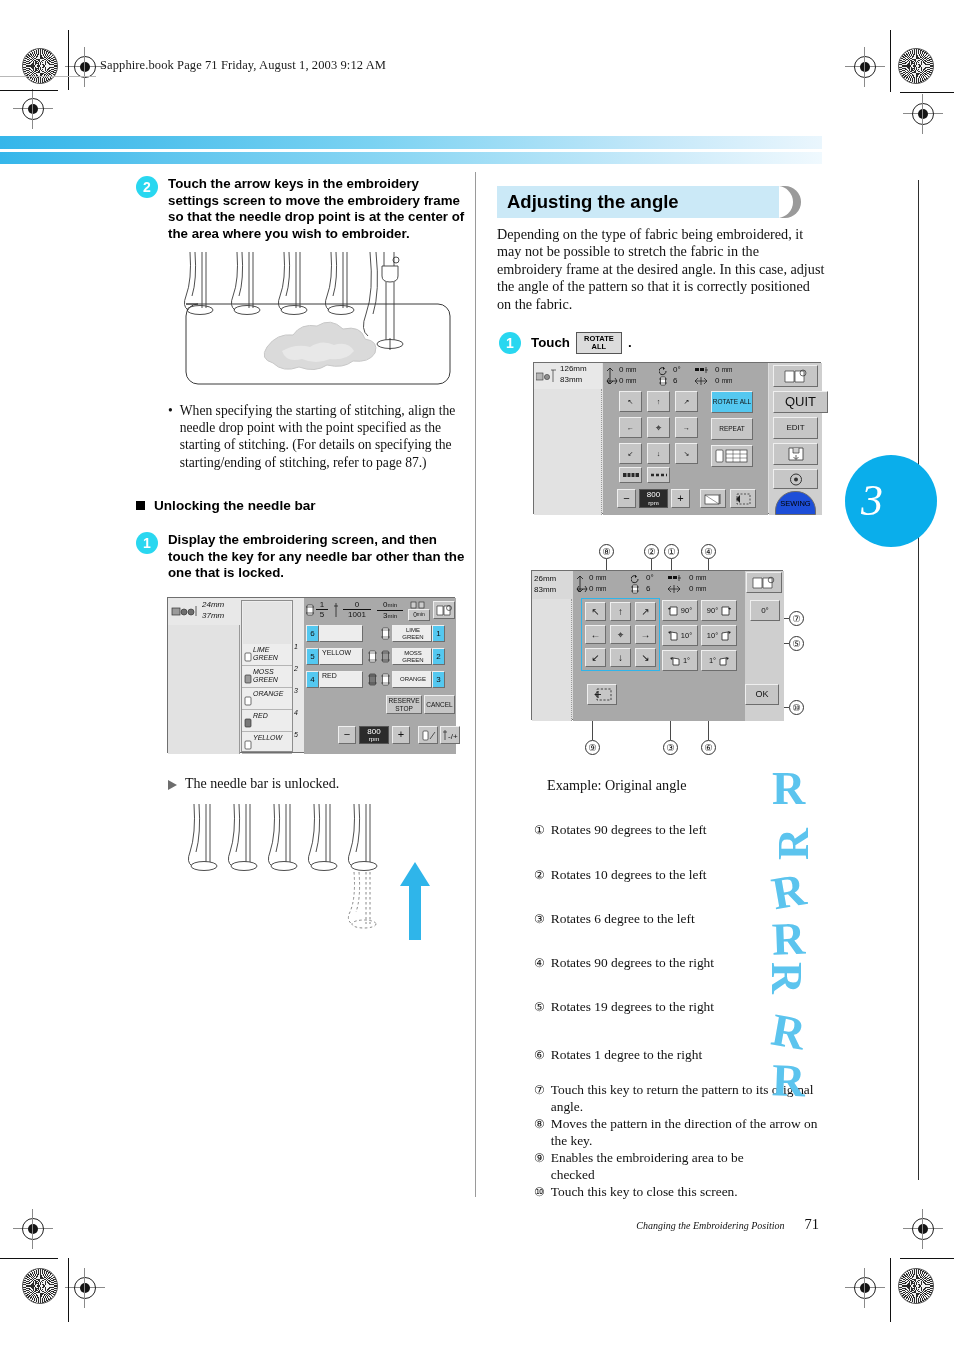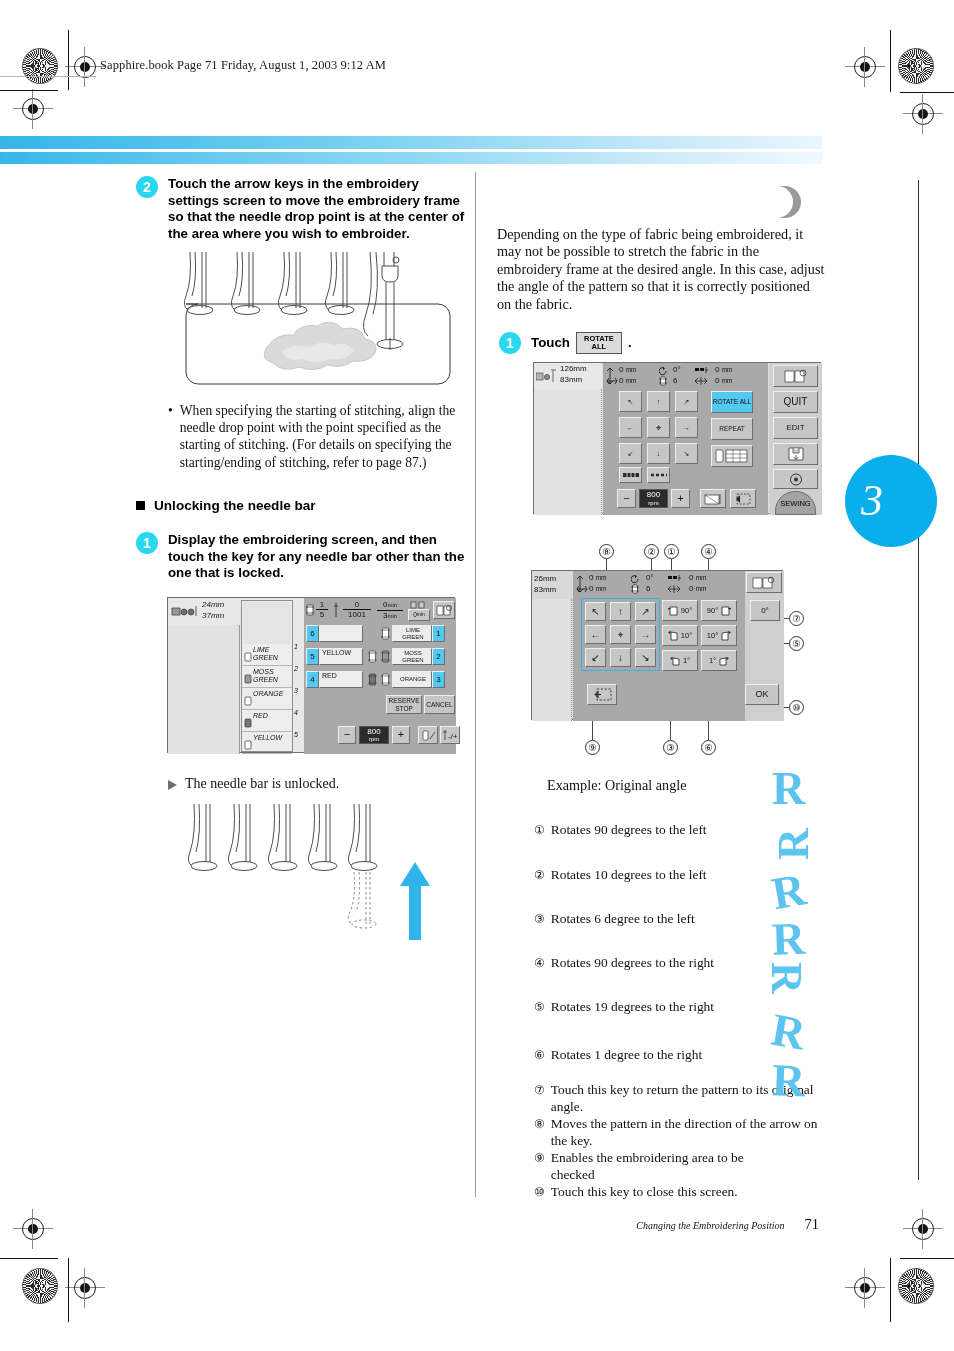--- a/index.html
+++ b/index.html
@@ -480,20 +480,23 @@
       <path d="M180 72 v52"></path>
         <path d="M184 72 v52"></path>
       <ellipse cx="178" cy="124" rx="12" ry="4"></ellipse>
     </g>
   </svg>
 
   <svg class="needle-svg" style="left:398px;top:862px;" width="34" height="78" viewBox="0 0 34 78">
     <path d="M17 0 L32 24 H23 V78 H11 V24 H2 Z" fill="#2fb5ea"></path>
   </svg>
 
+  <div class="sec-head">
+    <span>Adjusting the angle</span>
+  </div>
   <div class="sec-cap">
     <div class="outer"></div>
     <div class="inner"></div>
   </div>
 
   <div class="col body-txt" style="left:497px;top:226px;width:328px;">
     <span>Depending on the type of fabric being embroidered, it may not be possible to stretch the fabric in the embroidery frame at the desired angle. In this case, adjust the angle of the pattern so that it is correctly positioned on the fabric.</span>
   </div>
 
   <div class="col" style="left:499px;top:332px;width:320px;">
@@ -630,36 +633,36 @@
       </div>
     </div>
 
     <div style="position:absolute;left:235px;top:0;width:53px;height:152px;background:#cfcfcf;">
       <div class="btn" style="position:absolute;left:4px;top:2px;width:45px;height:22px;">
         <svg width="28" height="16" viewBox="0 0 28 16">
             <path d="M3 3 h9 v11 h-9 Z M13 3 h9 v11 h-9 Z" fill="#fff" stroke="#333" stroke-width="0.7"></path>
             <circle cx="21" cy="5" r="3" fill="none" stroke="#333" stroke-width="0.7"></circle>
           </svg>
       </div>
-      <div class="btn" style="position:absolute;left:4px;top:28px;width:45px;height:22px;font-size:10px;">QUIT</div>
+      <div class="btn" style="position:absolute;left:4px;top:28px;width:55px;height:22px;font-size:13px;">QUIT</div>
       <div class="btn" style="position:absolute;left:4px;top:54px;width:45px;height:22px;font-size:8px;">EDIT</div>
       <div class="btn" style="position:absolute;left:4px;top:80px;width:45px;height:22px;">
         <svg width="18" height="15" viewBox="0 0 18 15">
             <path d="M2 1 h14 v12 h-14 Z" fill="#fff" stroke="#333" stroke-width="0.8"></path>
             <path d="M6 1 v5 h6 v-5" fill="#cfcfcf" stroke="#333" stroke-width="0.7"></path>
             <path d="M9 8 v4 M6.5 10 L9 12.5 L11.5 10" stroke="#333" stroke-width="0.8" fill="none"></path>
           </svg>
       </div>
       <div class="btn" style="position:absolute;left:4px;top:106px;width:45px;height:20px;">
         <svg width="16" height="15" viewBox="0 0 16 15">
             <circle cx="8" cy="7.5" r="5.5" fill="none" stroke="#333" stroke-width="1"></circle>
             <circle cx="8" cy="7.5" r="2" fill="#333"></circle>
           </svg>
       </div>
-      <div style="position:absolute;left:6px;top:128px;width:41px;height:24px;background:#a3a3a3;border:1px solid #6d6d6d;border-radius:20px 20px 0 0;display:flex;align-items:center;justify-content:center;font-family:'Liberation Sans',sans-serif;font-size:7.5px;">
+      <div style="position:absolute;left:6px;top:128px;width:41px;height:24px;background:#1d4ed8;border:1px solid #6d6d6d;border-radius:20px 20px 0 0;display:flex;align-items:center;justify-content:center;font-family:'Liberation Sans',sans-serif;font-size:7.5px;">
         <span>SEWING</span>
       </div>
     </div>
   </div>
 
 
   <div class="cnum" style="left:599px;top:544px;">⑧</div>
   <div class="cnum" style="left:644px;top:544px;">②</div>
   <div class="cnum" style="left:664px;top:544px;">①</div>
   <div class="cnum" style="left:701px;top:544px;">④</div>

